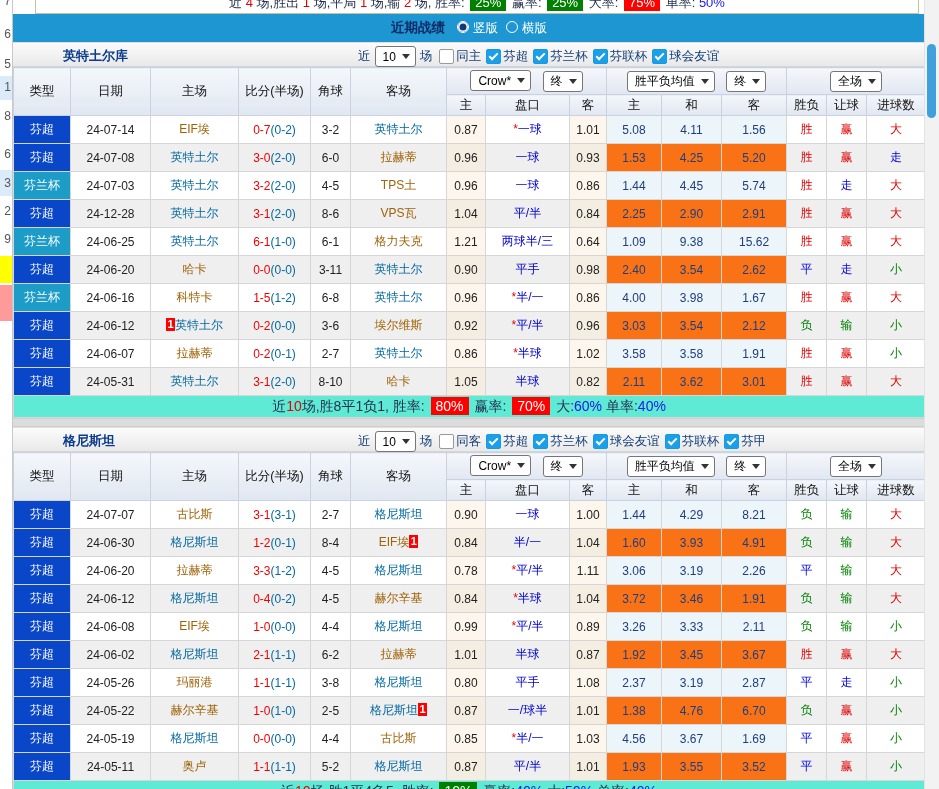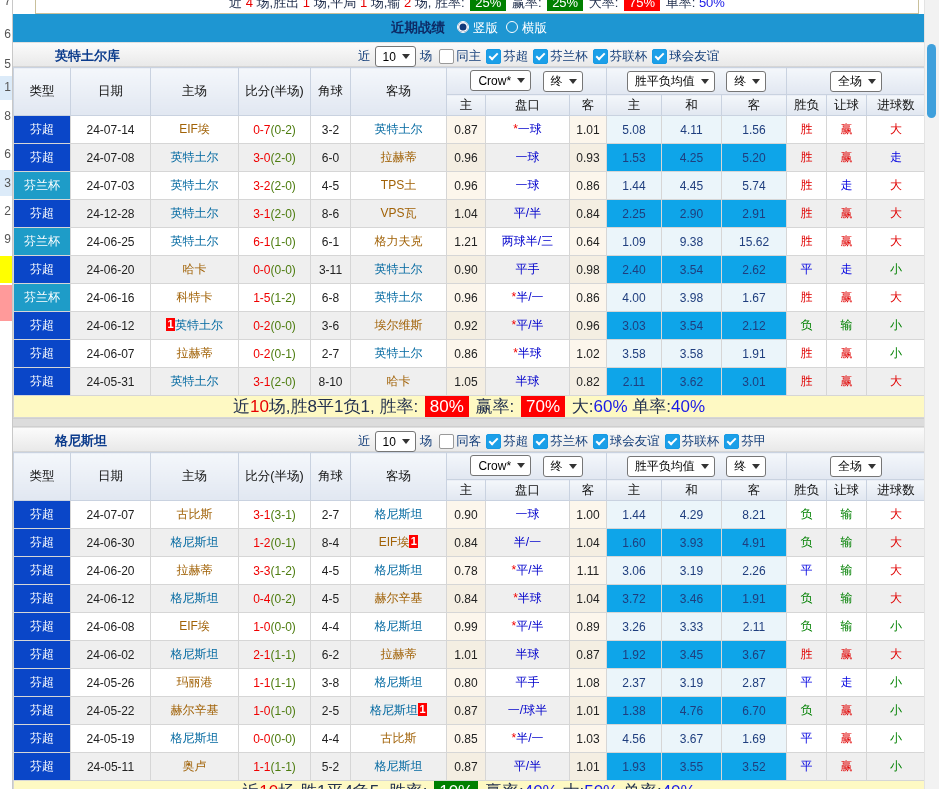--- a/index.html
+++ b/index.html
@@ -29,21 +29,21 @@
   .blue-bar{height:28px;background:#1E96D2;display:flex;align-items:center;justify-content:center;}
   .bar-title{color:#0D2B66;font-weight:bold;font-size:13.5px;margin-right:4px;}
   .radio{display:inline-block;width:10px;height:10px;border:1px solid #fff;border-radius:50%;
          background:transparent;margin:0 4px 0 8px;vertical-align:-1px;}
   .radio.sel{background:#123A7A;box-shadow:inset 0 0 0 1.5px #fff;}
   .radio-label{color:#fff;font-size:12.5px;}
 
   
   .sec-head{position:relative;height:23px;background:linear-gradient(#FBFBFB,#E9E9E9);
             border-top:1px solid #E0E0E0;border-bottom:1px solid #D5D5D5;}
-  .sec-title{position:absolute;left:42px;top:4px;font-weight:bold;font-size:13px;color:#0B3B8C;}
+  .sec-title{position:absolute;left:50px;top:4px;font-weight:bold;font-size:13px;color:#0B3B8C;}
   .filters{position:absolute;left:345px;top:3px;display:flex;align-items:center;color:#123C78;font-size:12.5px;white-space:nowrap;}
   .cbx{width:13px;height:13px;border:1px solid #999;background:#fff;display:inline-block;
        position:relative;margin:0 2px 0 7px;border-radius:2px;}
   .cbx.on{background:#1B9FE8;border-color:#169AE4;}
   .cbx.on::after{content:"";position:absolute;left:4px;top:1px;width:3px;height:7px;
                  border:solid #fff;border-width:0 2px 2px 0;transform:rotate(45deg);}
   .mini-sel{display:inline-flex;align-items:center;background:#fff;border:1px solid #767676;
             border-radius:3px;height:19px;padding:0 5px 0 7px;margin:0 4px;color:#000;font-size:12px;}
   .chev{width:0;height:0;border-left:4px solid transparent;border-right:4px solid transparent;
         border-top:5px solid #333;margin-left:6px;}
@@ -57,32 +57,32 @@
   .matches thead tr.h1 th{height:26px;}
   .matches thead tr.h2 th{height:20px;}
   .matches tbody td{height:27px;font-size:12px;}
   tr.even td{background:#EFEFEF;}
   td.c-type{color:#fff;font-size:12.5px;}
   td.c-type.dk{background:#0A46C8;}
   td.c-type.lt{background:#1E9CC8;}
   tr.even td.c-type.dk{background:#0A46C8;}
   td.c-team{font-size:12.5px;}
   .tgreen{color:#0369a1;} .tblack{color:#a16207;}
-  .ft{color:#F00000;} .ht{color:#4d7c0f;}
+  .ft{color:#F00000;} .ht{color:#0369a1;}
   td.c-odds{background:#FCF6EC;} tr.even td.c-odds{background:#F4EEE2;}
-  td.c-wdl{background:#EBF5FA;color:#1F3E7E;} tr.even td.c-wdl{background:#0ea5e9;}
+  td.c-wdl{background:#EBF5FA;color:#1F3E7E;} tr.even td.c-wdl{background:#f97316;}
   td.c-hcap{color:#0000CC;}
   .star{color:#F00000;}
   .rc-red{color:#E00000;} .rc-blue{color:#0000E0;} .rc-green{color:#008000;}
   .rcard{display:inline-block;background:#F00;color:#fff;font-size:11px;line-height:13px;
          width:9px;height:13px;vertical-align:1px;font-weight:bold;}
 
   
-  .summary{height:21px;line-height:21px;text-align:center;font-size:17px;
-           border:1px solid #D6D6D6;border-top:none;background:#fef9c3;white-space:nowrap;}
+  .summary{height:21px;line-height:21px;text-align:center;font-size:14px;
+           border:1px solid #D6D6D6;border-top:none;background:#5eead4;white-space:nowrap;}
   .sg-lbl{color:#24324F;} .sg-red{color:#E80000;} .sg-blue{color:#1A1AE6;}
   .sg-bred{background:#FF0000;color:#fff;padding:1px 5px;margin:0 2px;}
   .sg-bgreen{background:#008000;color:#fff;padding:1px 5px;margin:0 2px;}
 
   .gap{height:7px;background:#DCDCDC;border-top:1px solid #CFCFCF;border-bottom:1px solid #CFCFCF;}
 </style>
 </head>
 <body>
 
 <div class="page">

